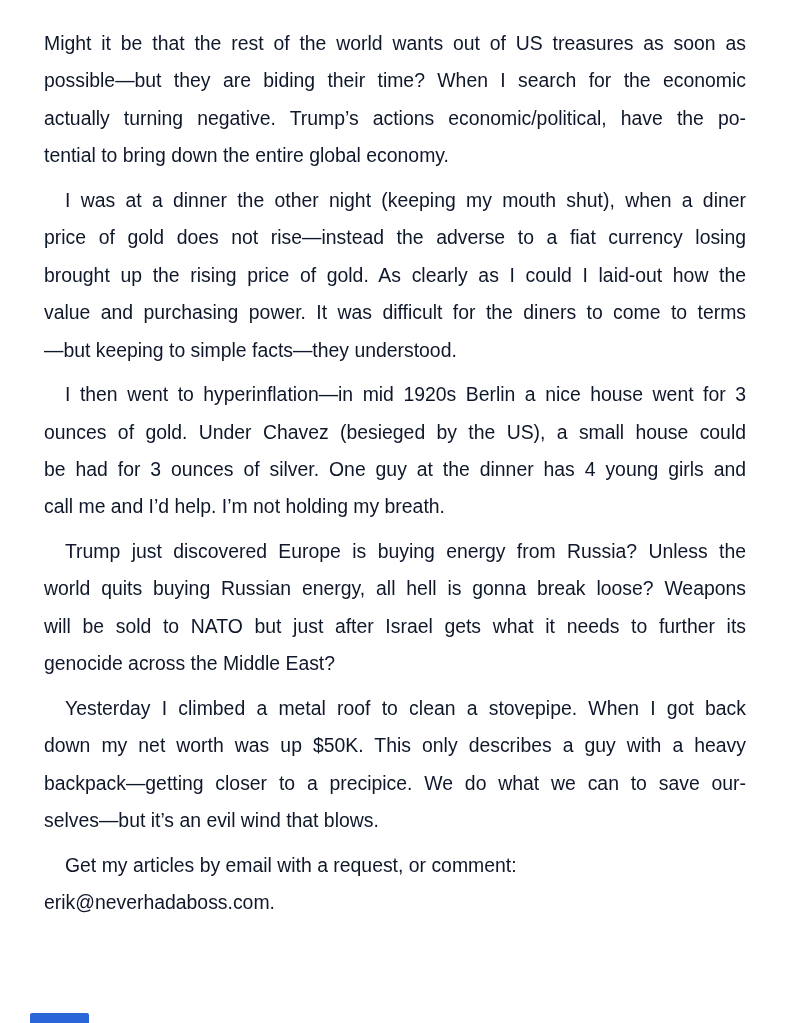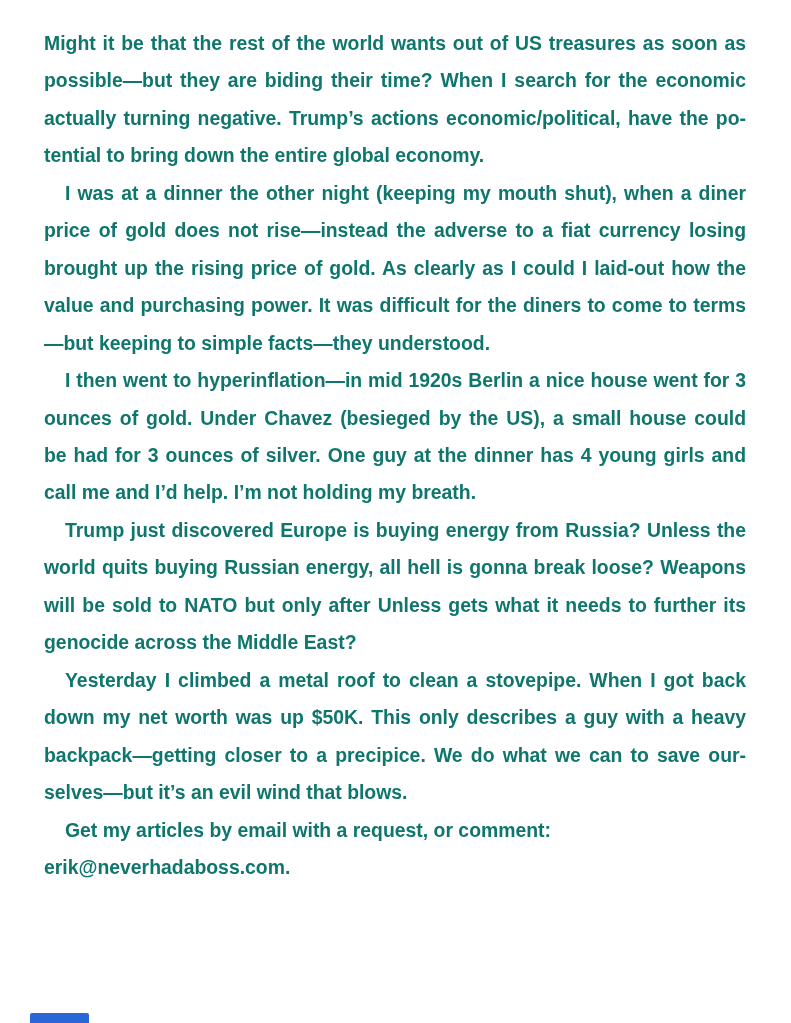--- a/index.html
+++ b/index.html
@@ -25,34 +25,34 @@
     letter-spacing: 0;
   }
   .para { margin: 0; padding: 0; }
   .line {
     text-align: justify;
     text-align-last: justify;
     white-space: normal;
   }
   .line.endl { text-align-last: left; }
   .line.nojust { text-align: left; text-align-last: left; }
-  .line.ind { text-indent: 21px; }
+  .line.ind { text-indent: 21px; margin-top: 7px; }
   .blue-partial {
     position: absolute;
     left: 30px;
     top: 1013px;
     width: 59px;
     height: 10px;
     border-radius: 2px 2px 0 0;
   }
 </style>
 </head>
 <body style="background: rgb(255, 255, 255);">
 
-<div class="text-block" id="paragraphs" style="color: #0f766e; font-weight: bold;">
+<div class="text-block" id="paragraphs" style="color: #0f172a;">
     <div class="para">
       <div class="line">Might it be that the rest of the world wants out of US treasures as soon as</div>
       <div class="line">possible—but they are biding their time? When I search for the economic</div>
       <div class="line">actually turning negative. Trump’s actions economic/political, have the po-</div>
       <div class="line endl">tential to bring down the entire global economy.</div>
     </div>
     <div class="para">
       <div class="line ind">I was at a dinner the other night (keeping my mouth shut), when a diner</div>
       <div class="line">price of gold does not rise—instead the adverse to a fiat currency losing</div>
       <div class="line">brought up the rising price of gold. As clearly as I could I laid-out how the</div>
@@ -61,21 +61,21 @@
     </div>
     <div class="para">
       <div class="line ind">I then went to hyperinflation—in mid 1920s Berlin a nice house went for 3</div>
       <div class="line">ounces of gold. Under Chavez (besieged by the US), a small house could</div>
       <div class="line">be had for 3 ounces of silver. One guy at the dinner has 4 young girls and</div>
       <div class="line endl">call me and I’d help. I’m not holding my breath.</div>
     </div>
     <div class="para">
       <div class="line ind">Trump just discovered Europe is buying energy from Russia? Unless the</div>
       <div class="line">world quits buying Russian energy, all hell is gonna break loose? Weapons</div>
-      <div class="line">will be sold to NATO but only after Unless gets what it needs to further its</div>
+      <div class="line">will be sold to NATO but just after Israel gets what it needs to further its</div>
       <div class="line endl">genocide across the Middle East?</div>
     </div>
     <div class="para">
       <div class="line ind">Yesterday I climbed a metal roof to clean a stovepipe. When I got back</div>
       <div class="line">down my net worth was up $50K. This only describes a guy with a heavy</div>
       <div class="line">backpack—getting closer to a precipice. We do what we can to save our-</div>
       <div class="line endl">selves—but it’s an evil wind that blows.</div>
     </div>
     <div class="para">
       <div class="line nojust ind">Get my articles by email with a request, or comment:</div>

